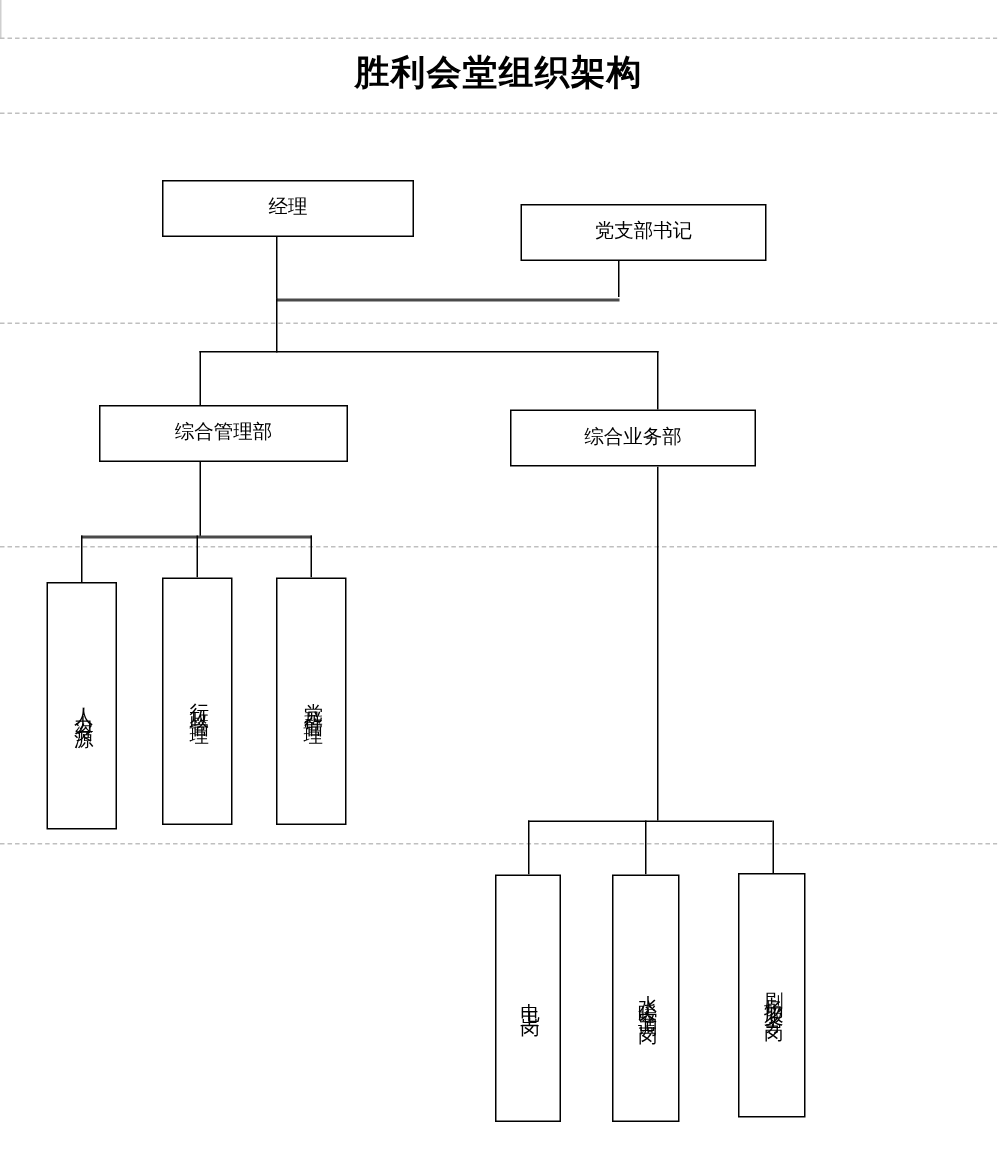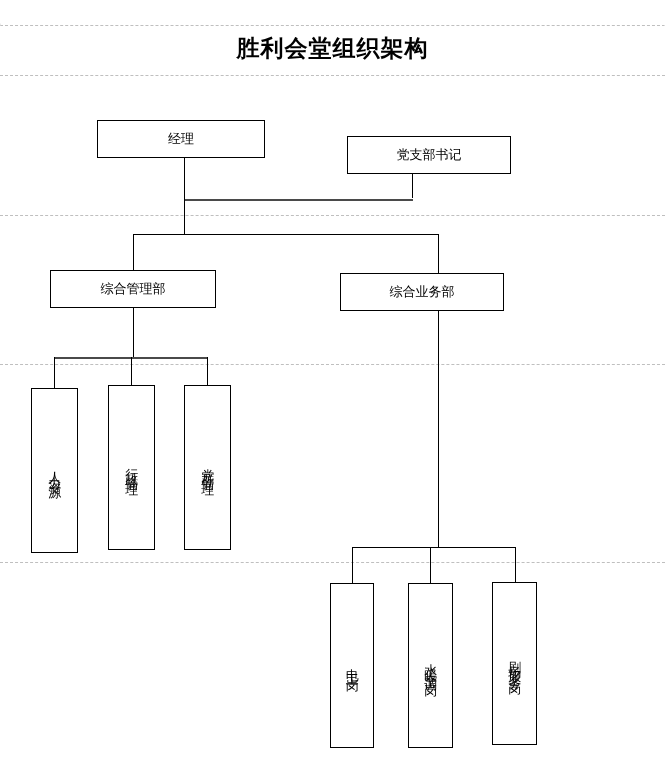--- a/index.html
+++ b/index.html
@@ -10,21 +10,20 @@
   }
   body {
     font-family: "DejaVu Sans", "Liberation Sans", sans-serif;
   }
   #page {
     position: relative;
     width: 665px;
     height: 784px;
     background: #ffffff;
     overflow: hidden;
-    border-radius: 30px;
   }
 
   
   .guide {
     position: absolute;
     left: 0;
     width: 665px;
     height: 0;
     border-top: 1px dashed #bfbfbf;
   }
@@ -104,42 +103,42 @@
   <span class="edge-tick"></span>
 
   <div class="guide" style="top:25px;"></div>
   <div class="guide" style="top:75px;"></div>
   <div class="guide" style="top:215px;"></div>
   <div class="guide" style="top:364px;"></div>
   <div class="guide" style="top:562px;"></div>
 
   <div class="chart-title">胜利会堂组织架构</div>
 
-  <div class="node horizontal" style="left:97px; top:120px; width:168px; height:38px;">
+  <div class="node horizontal" style="left:108px; top:120px; width:168px; height:38px;">
     <span class="label">经理</span>
   </div>
 
   <div class="node horizontal" style="left:347px; top:120px; width:164px; height:38px;margin-top:16px;">
     <span class="label">党支部书记</span>
   </div>
 
   <div class="vline" style="left:184px; top:158px; height:42px;"></div>
 
   <div class="vline" style="left:412px; top:158px; height:40px;"></div>
 
   <div class="hline thick" style="left:184px; top:199px; width:229px;"></div>
 
   <div class="vline" style="left:184px; top:199px; height:36px;"></div>
 
   <div class="hline" style="left:133px; top:234px; width:306px;"></div>
 
   <div class="vline" style="left:133px; top:234px; height:37px;"></div>
   <div class="vline" style="left:438px; top:234px; height:40px;"></div>
 
-  <div class="node horizontal" style="left:50px; top:270px; width:166px; height:38px;">
+  <div class="node horizontal" style="left:66px; top:270px; width:166px; height:38px;">
     <span class="label">综合管理部</span>
   </div>
 
   <div class="node horizontal" style="left:340px; top:273px; width:164px; height:38px;">
     <span class="label">综合业务部</span>
   </div>
 
   <div class="vline" style="left:133px; top:308px; height:50px;"></div>
   <div class="hline thick" style="left:54px; top:357px; width:154px;"></div>
   <div class="vline" style="left:54px; top:357px; height:31px;"></div>

